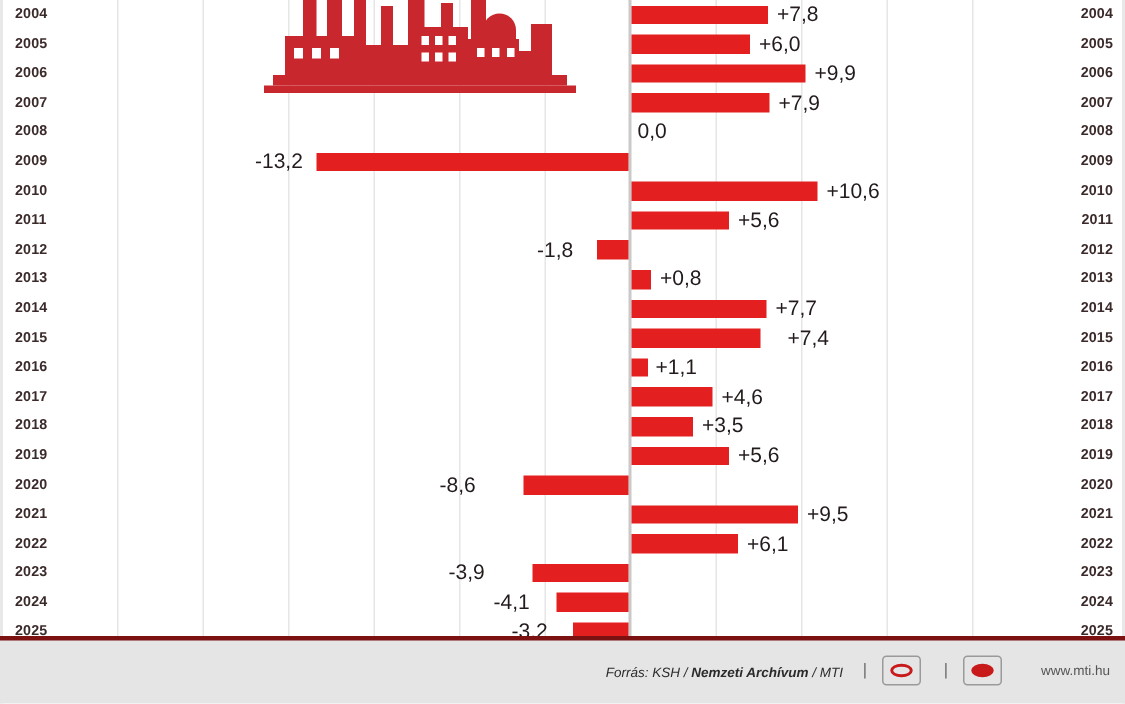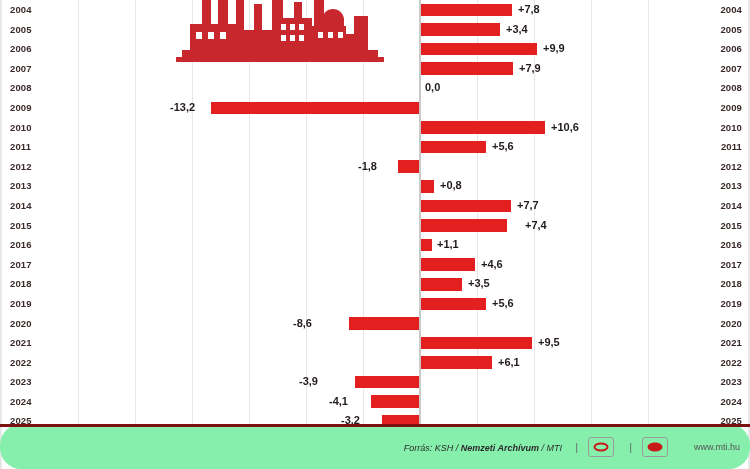--- a/index.html
+++ b/index.html
@@ -103,44 +103,43 @@
     background: #e41f1f;
   }
   .bar.dark {
     background: #8e1414;
   }
 
   .val {
     position: absolute;
     top: 0;
     line-height: 19.6px;
-    font-size: 11px;
-    font-weight: bold;
+    font-size: 14px;
+    font-weight: normal;
     color: #231b1b;
     white-space: nowrap;
   }
 
   
   .factory {
     position: absolute;
     left: 168px;
     top: -42px;
     width: 232px;
     height: 112px;
   }
 
   
   .footer {
     position: absolute;
     left: 0;
     bottom: 0;
     width: 750px;
     height: 45px;
-    background: #86efac;
-    border-radius: 21px;
+    background: #e5e5e5;
   }
   .footer-rule {
     position: absolute;
     left: 0;
     top: 0;
     width: 750px;
     height: 3px;
     background: #7c1111;
   }
   .source {
@@ -269,21 +268,21 @@
         <span class="year-left">2004</span>
         <span class="year-right">2004</span>
         <div class="bar" style="left:421px; width:91px;"></div>
         <span class="val" style="left:518px">+7,8</span>
       </div>
 
       <div class="row">
         <span class="year-left">2005</span>
         <span class="year-right">2005</span>
         <div class="bar" style="left:421px; width:79px;"></div>
-        <span class="val" style="left:506px">+3,4</span>
+        <span class="val" style="left:506px">+6,0</span>
       </div>
 
       <div class="row">
         <span class="year-left">2006</span>
         <span class="year-right">2006</span>
         <div class="bar" style="left:421px; width:116px;"></div>
         <span class="val" style="left:543px">+9,9</span>
       </div>
 
       <div class="row">

